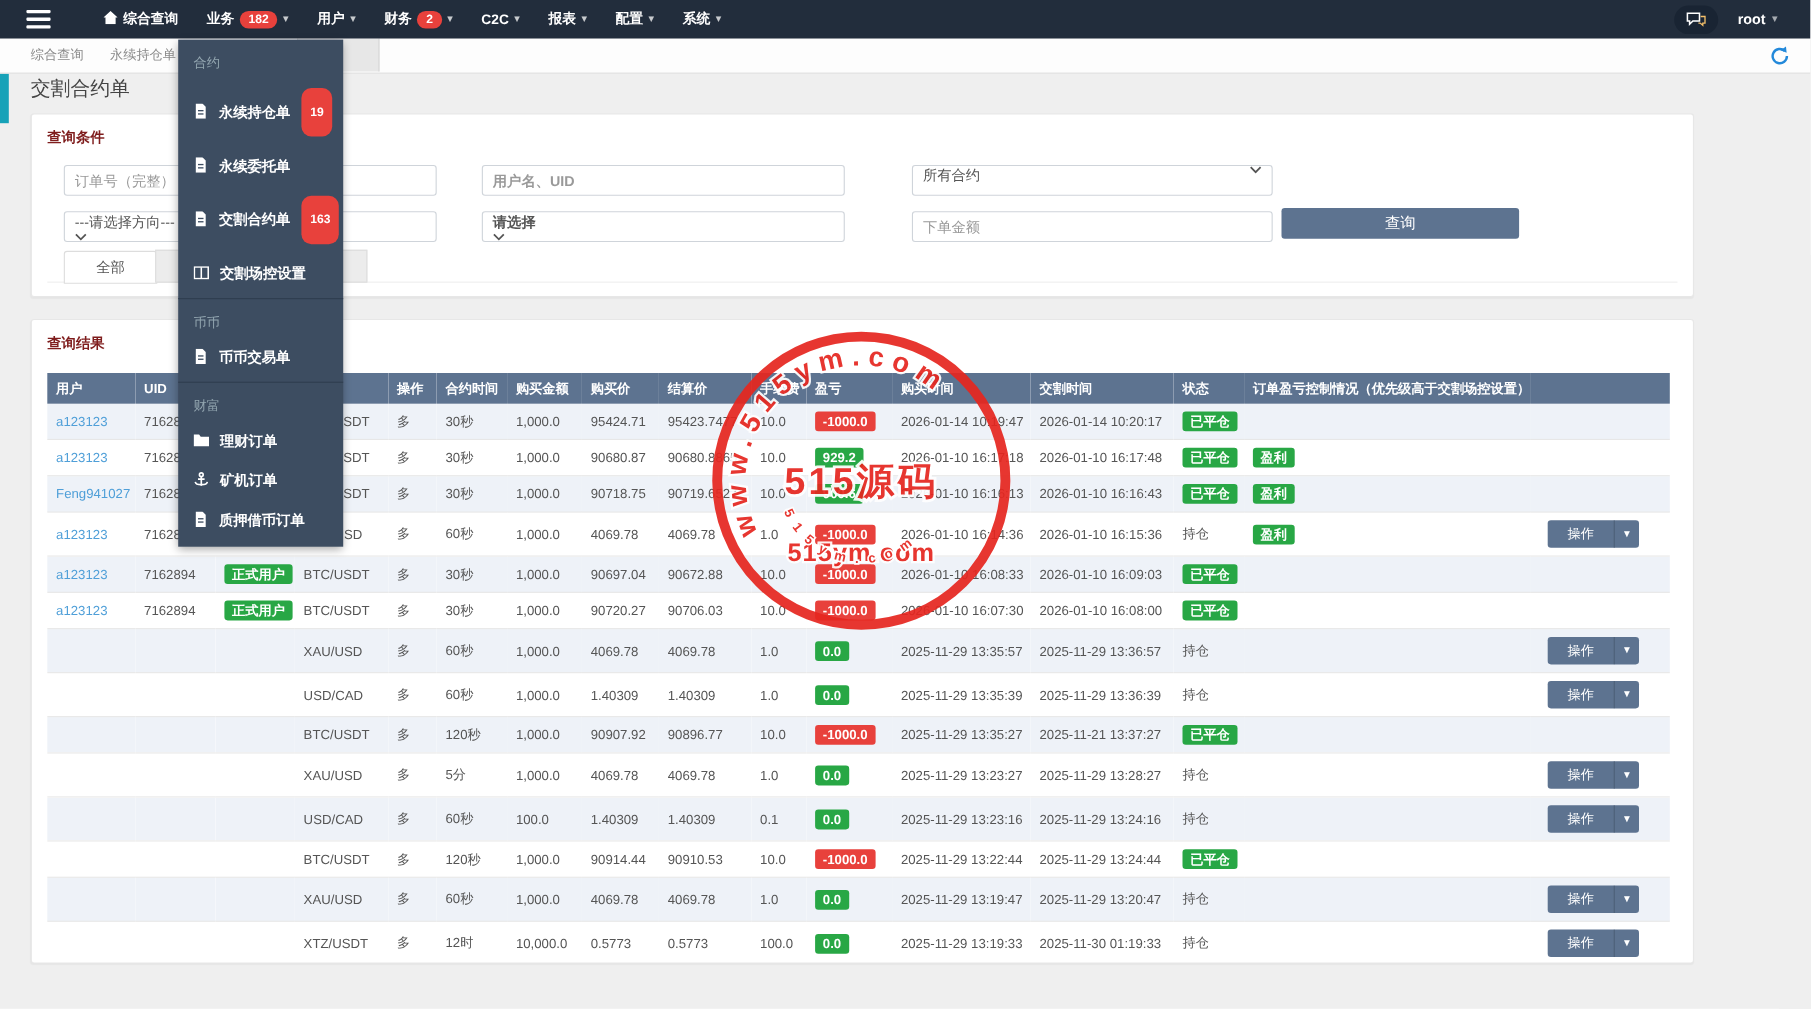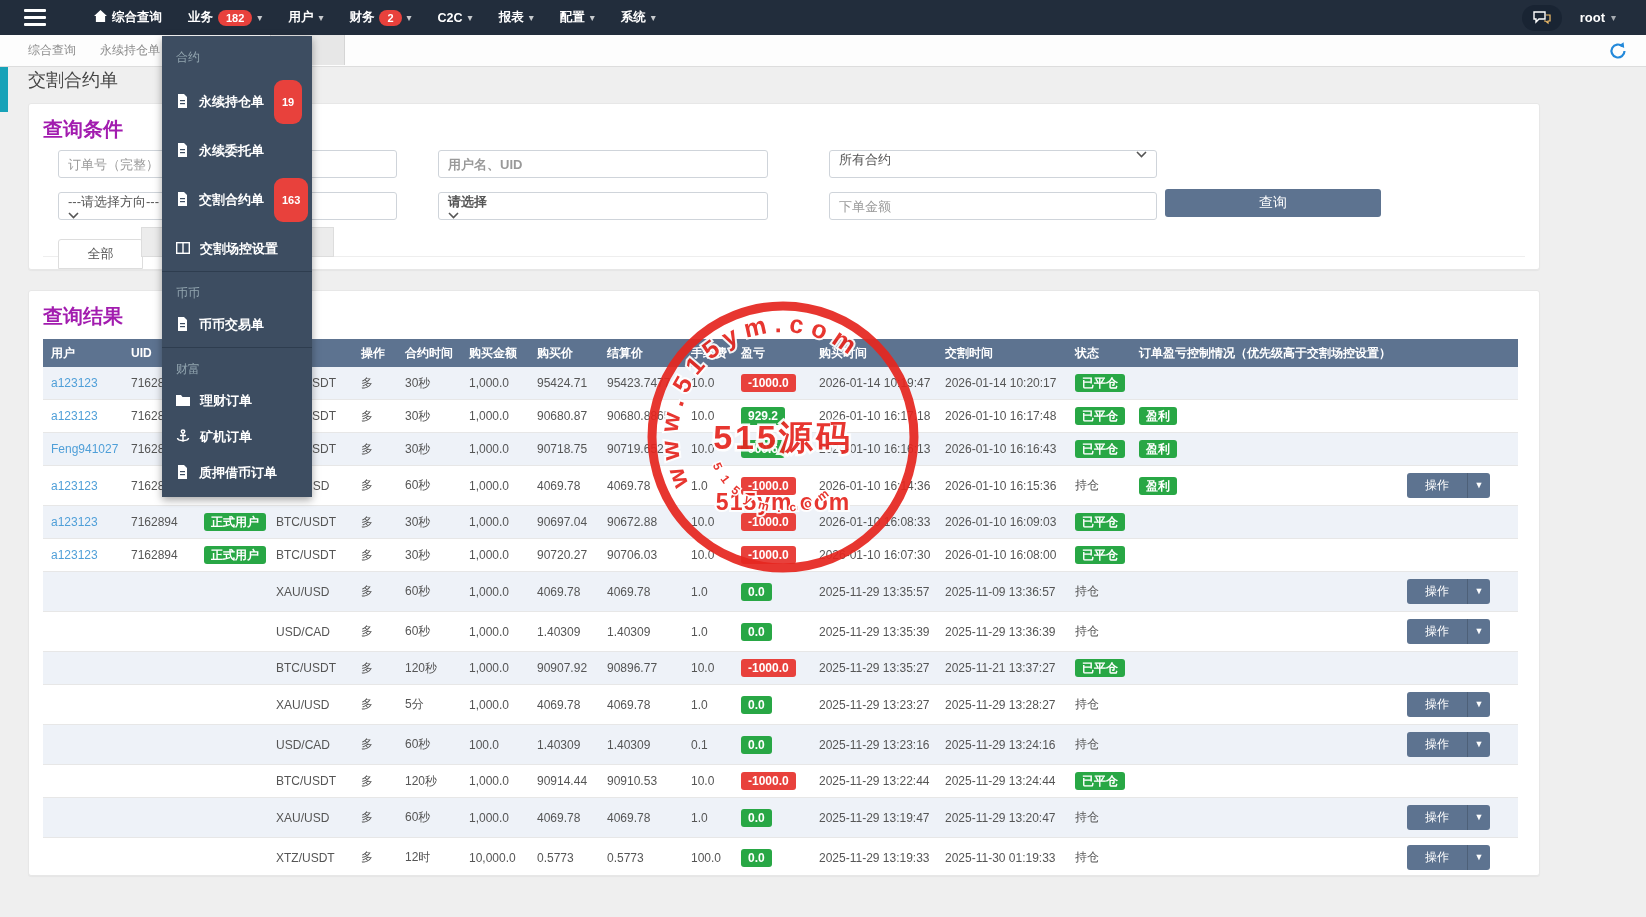--- a/index.html
+++ b/index.html
@@ -28,36 +28,36 @@
   .tabbar .tab.t1{left:20px;}
   .tabbar .tab.t2{left:92px;}
   .tabbar .ghost-tab{position:absolute;left:270px;top:0;width:73px;height:30px;background:#e7e7e7;border-left:1px solid #d5d5d5;border-right:1px solid #d5d5d5;cursor:pointer;}
   .refresh{position:absolute;right:18px;top:6px;width:20px;height:20px;cursor:pointer;}
 
   
   .page-title{position:absolute;left:28px;top:68px;font-size:18px;color:#444;font-weight:normal;margin:0;}
 
   
   .card{position:absolute;left:28px;width:1510px;background:#fff;border:1px solid #e7e7e7;border-radius:3px;box-shadow:0 1px 1px rgba(0,0,0,.04);}
-  .card-title{position:absolute;left:14px;top:12px;font-size:20px;font-weight:bold;color:#a21caf;}
+  .card-title{position:absolute;left:14px;top:12px;font-size:13px;font-weight:bold;color:#7f1d1d;}
   .filter-card{top:103px;height:165px;}
   .results-card{top:290px;height:584px;overflow:hidden;}
 
   
   .tin,.tsel{position:absolute;height:28px;border:1px solid #cfd4da;border-radius:3px;background:#fff;box-sizing:border-box;font-size:13px;color:#555;}
   .tin{padding:0 9px;font-family:inherit;}
   .tin::placeholder{color:#999;}
   .tsel{display:flex;padding:0 9px;cursor:pointer;}
   .tsel .sval{flex:1;color:#555;}
   .tsel svg{flex:none;}
   .frow1{top:46px;} .frow2{top:88px;flex-direction:column;}
   .fc1{left:29px;width:339px;} .fc2{left:409px;width:330px;font-weight:bold;} .fc3{left:800px;width:328px;}
   .search-btn{position:absolute;left:1136px;top:85px;width:216px;height:28px;background:#5d7390;border:none;border-radius:3px;color:#fff;font-size:14px;font-family:inherit;cursor:pointer;}
   .filter-tabs{position:absolute;left:14px;right:14px;top:122px;height:30px;border-bottom:1px solid #eee;}
-  .ftab{position:absolute;left:15px;top:13px;width:83px;height:28px;line-height:28px;text-align:center;font-size:13px;color:#555;background:#fff;border:1px solid #ddd;border-radius:3px 3px 0 0;cursor:pointer;}
+  .ftab{position:absolute;left:15px;top:2px;width:83px;height:28px;line-height:28px;text-align:center;font-size:13px;color:#555;background:#fff;border:1px solid #ddd;border-radius:3px 3px 0 0;cursor:pointer;}
   .ftab-ghost{position:absolute;left:98px;top:1px;width:191px;height:28px;background:#ececec;border:1px solid #ddd;cursor:pointer;}
 
   
   table.grid{position:absolute;left:14px;top:48px;width:1475px;border-collapse:collapse;table-layout:fixed;font-size:12px;}
   table.grid th{background:#5d7390;color:#fff;font-weight:bold;text-align:left;height:28px;padding:0 4px 0 8px;overflow:hidden;white-space:nowrap;}
   table.grid td{padding:7px 4px 7px 8px;color:#555;border-bottom:1px solid #e7e7e7;overflow:hidden;white-space:nowrap;vertical-align:middle;}
   table.grid tr.odd td{background:#eef2f8;}
   a.ulink{color:#4f9fd8;text-decoration:none;cursor:pointer;}
   .badge{display:inline-block;padding:2px 7px;border-radius:3px;color:#fff;font-size:12px;font-weight:bold;line-height:14px;}
   .bg-green{background:#28a745;text-align:right;} .bg-red{background:#e8413c;}
@@ -343,21 +343,21 @@
             <td></td>
             <td>XAU/USD</td>
             <td>多</td>
             <td>60秒</td>
             <td>1,000.0</td>
             <td>4069.78</td>
             <td>4069.78</td>
             <td>1.0</td>
             <td><span class="badge bg-green">0.0</span></td>
             <td>2025-11-29 13:35:57</td>
-            <td>2025-11-09 13:36:57</td>
+            <td>2025-11-29 13:36:57</td>
             <td>持仓</td>
             <td></td>
             <td><span class="act">
                 <span class="main">操作</span>
                 <span class="dd">▼</span>
               </span></td>
           </tr>
           <tr class="even">
             <td></td>
             <td></td>

